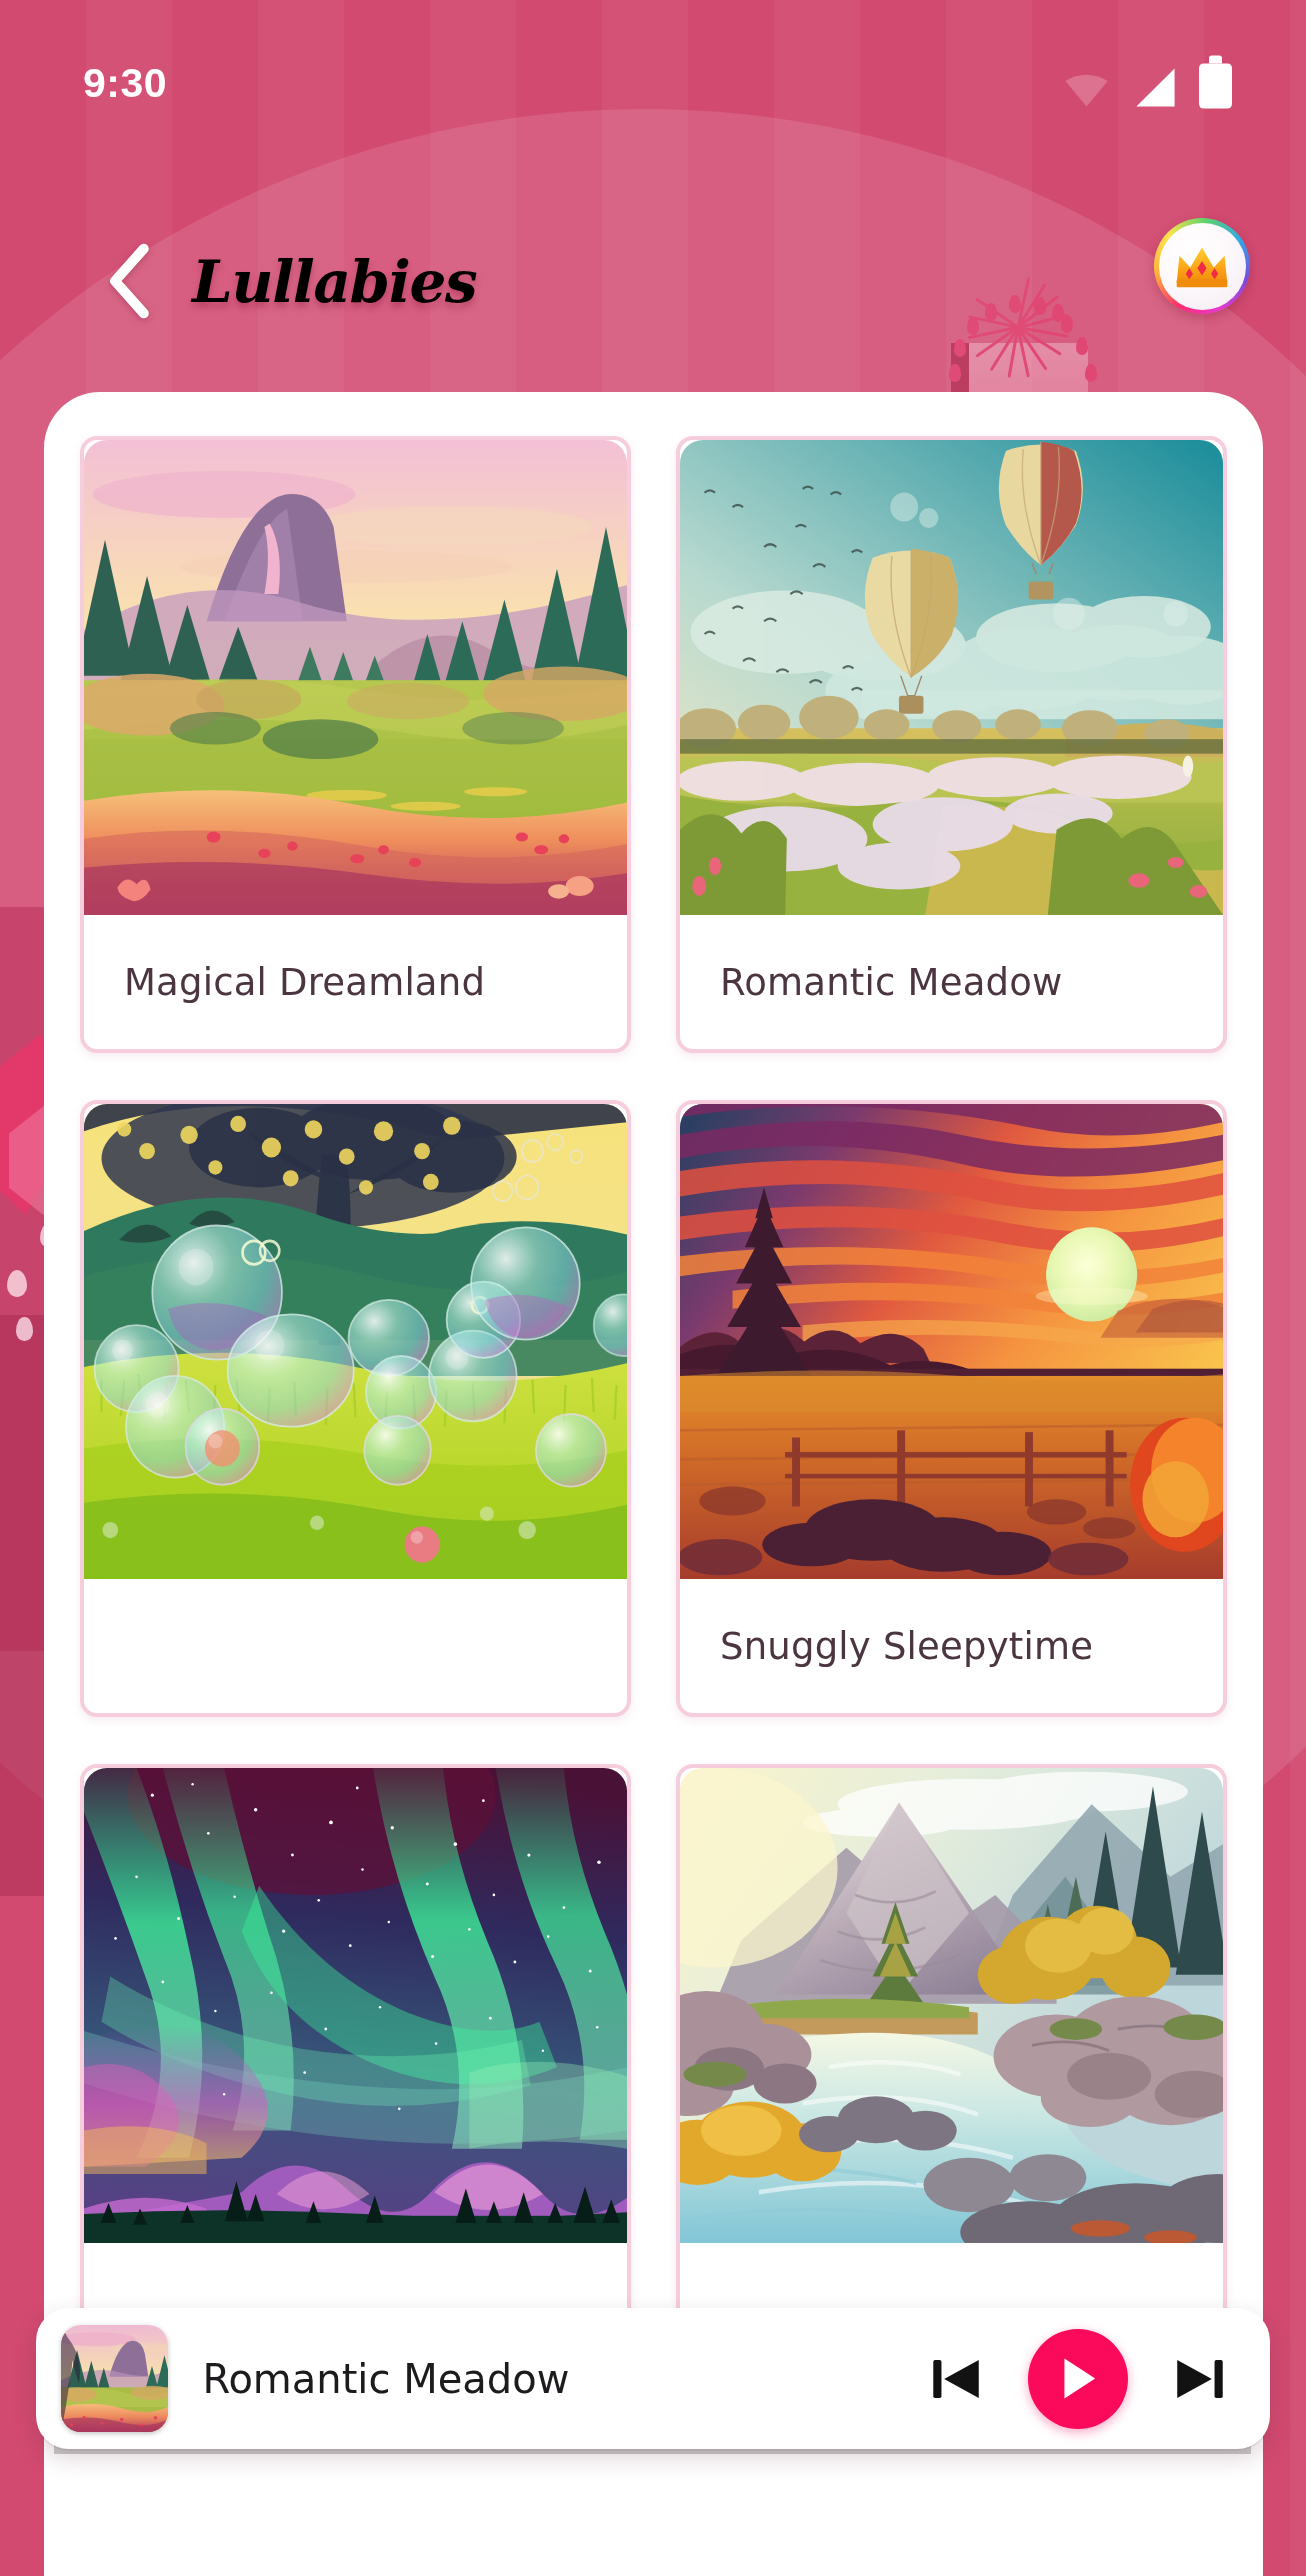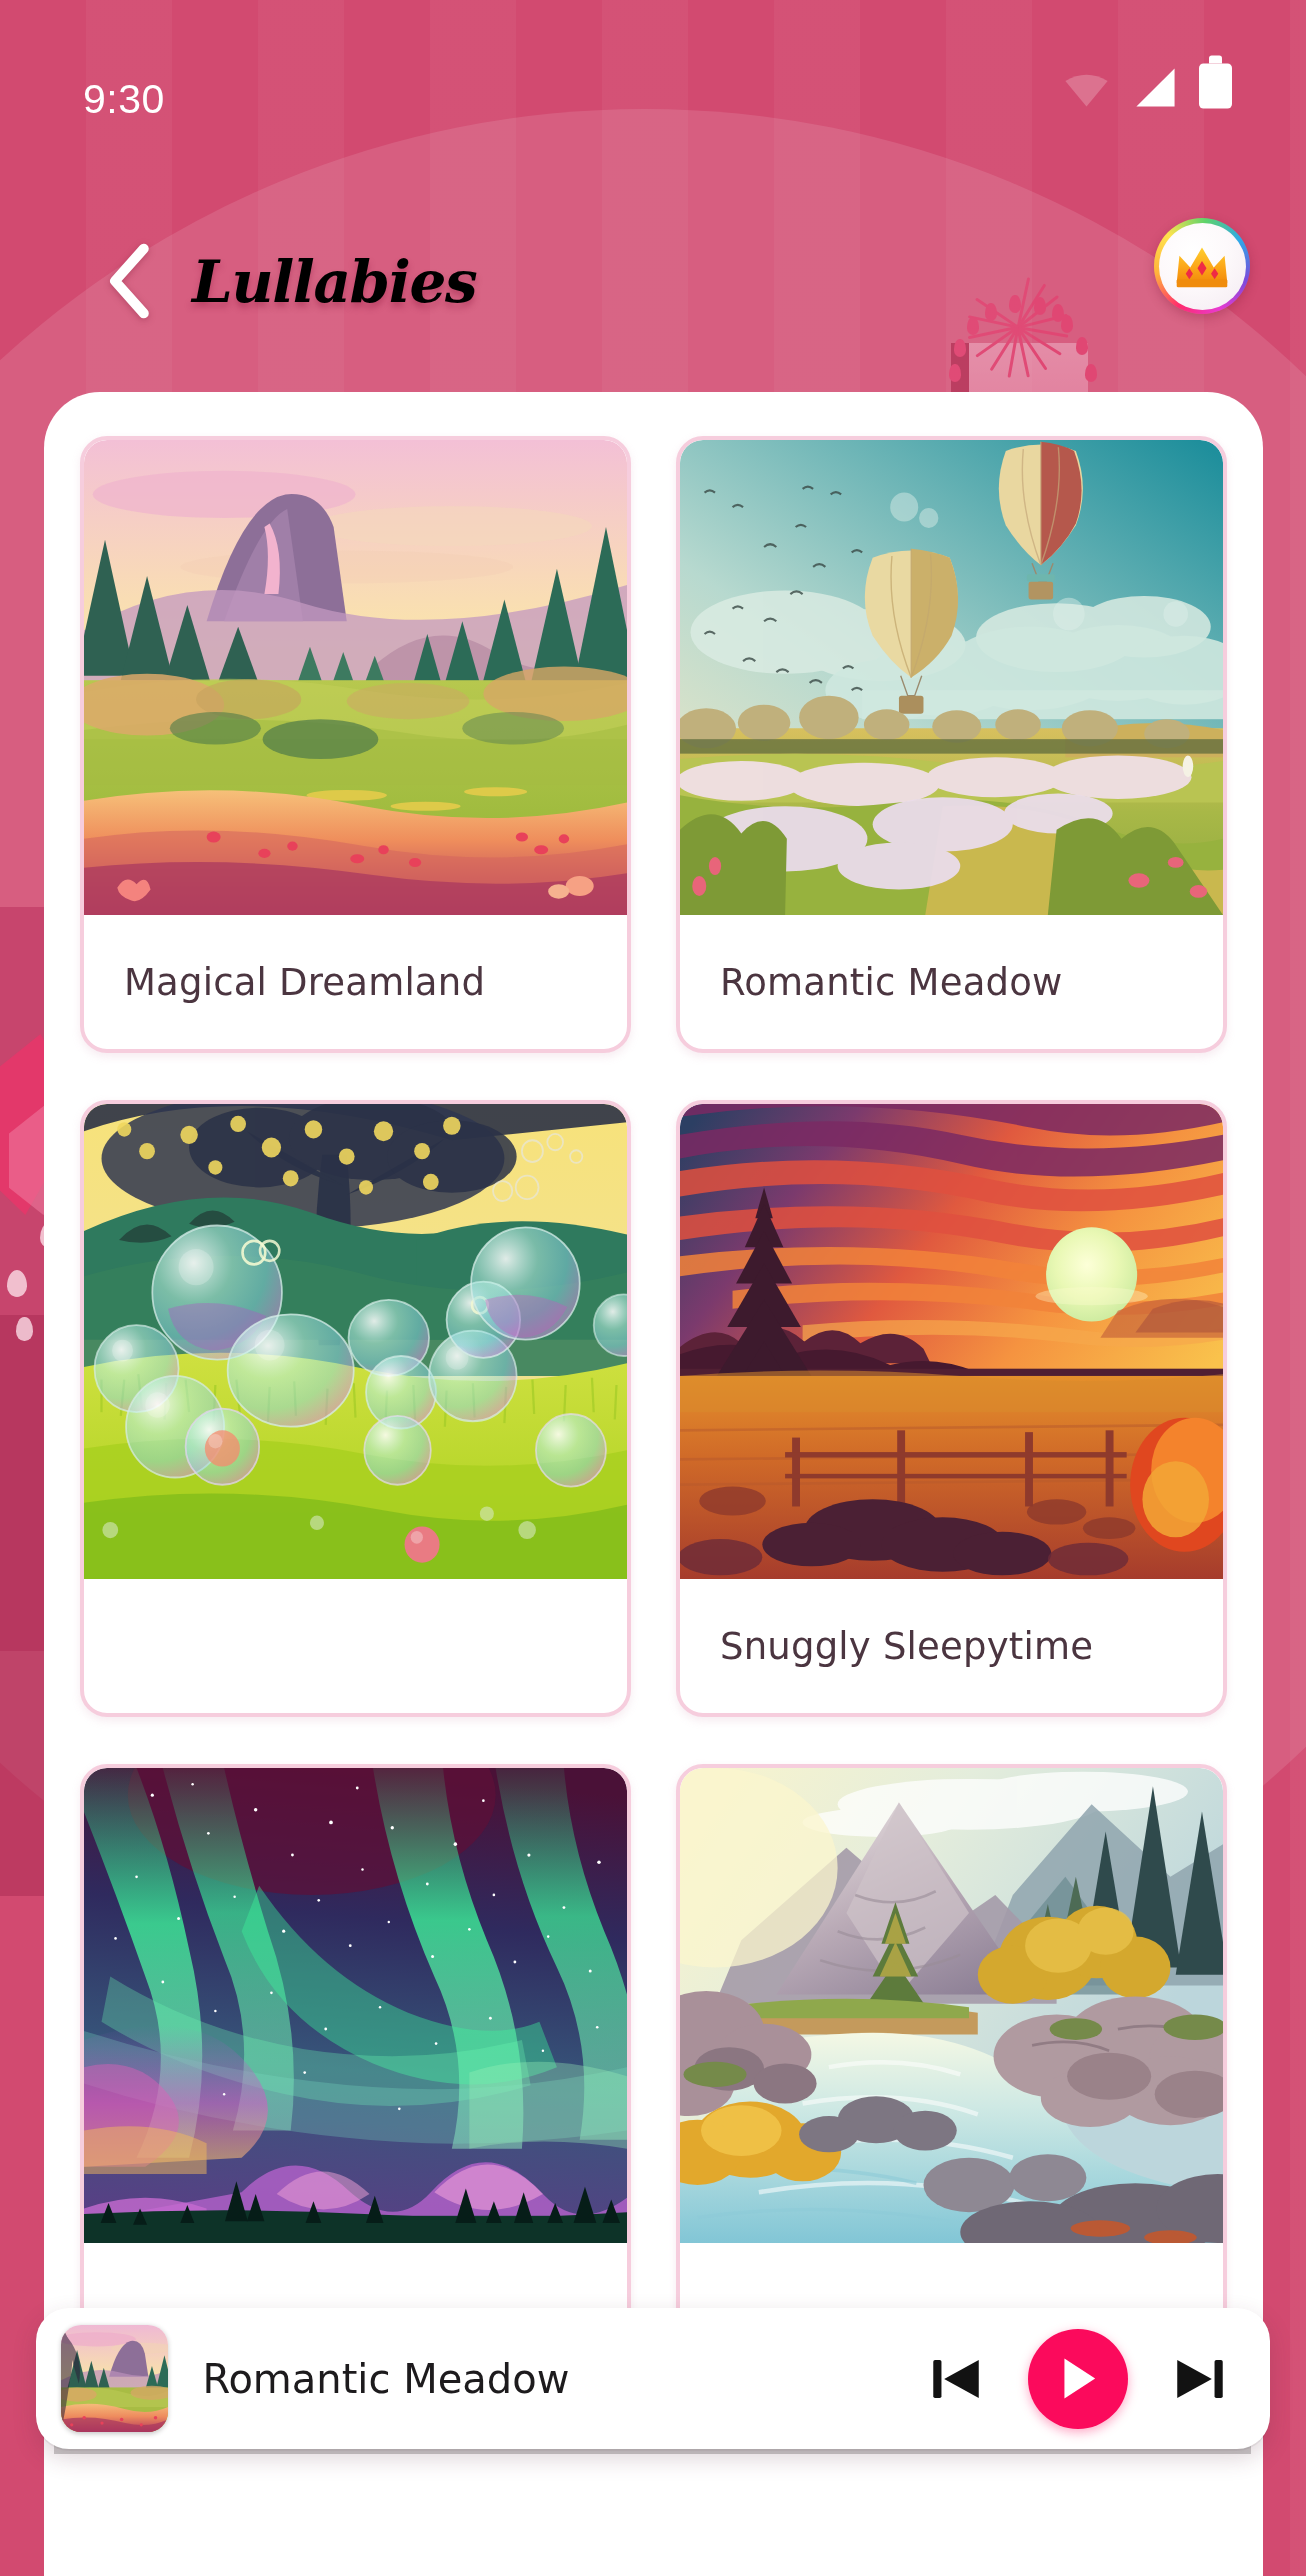--- a/index.html
+++ b/index.html
@@ -34,22 +34,22 @@
   .plant{position:absolute;left:907px;top:299px;width:218px;height:127px;opacity:.55;}
   .plant .pot{position:absolute;left:45px;top:44px;width:136px;height:86px;
     background:linear-gradient(180deg,#f0b3c7,#e896b2);}
   .plant .pot-dark{position:absolute;left:44px;top:44px;width:18px;height:86px;background:#a51f45;}
   .sprig{position:absolute;width:51px;height:2.7px;background:#e8366a;border-radius:1.8px;transform-origin:left center;}
   .bud{position:absolute;width:11.8px;height:18px;background:#e8366a;border-radius:50% 50% 55% 55%/60% 60% 40% 40%;}
 
   
   #statusbar{position:absolute;left:0;top:0;width:1306px;height:136px;z-index:20;}
   #clock{position:absolute;left:83px;top:83px;transform:translateY(-50%);
-    color:#fff;font-size:41px;font-weight:400;letter-spacing:0.5px;
-    font-family:"Liberation Sans",sans-serif;margin-top:16px;}
+    color:#fff;font-size:41px;font-weight:700;letter-spacing:0.5px;
+    font-family:"Liberation Sans",sans-serif;}
   #sysicons{position:absolute;right:74px;top:83px;transform:translateY(-50%);
     display:flex;align-items:flex-end;gap:20px;height:51px;}
   .ic-wifi{width:51px;height:38px;opacity:.22;}
   .ic-signal{width:47px;height:42px;}
   .ic-batt{width:33px;height:53px;position:relative;}
   .ic-batt .body{position:absolute;left:0;bottom:0;width:33px;height:45px;background:#fff;border-radius:4.5px;}
   .ic-batt .tip{position:absolute;left:10px;top:0;width:12.7px;height:8.2px;background:#fff;border-radius:2.7px 2.7px 0 0;}
 
   
   #appheader{position:absolute;left:0;top:231px;width:1306px;height:118px;z-index:22;}
@@ -67,21 +67,21 @@
     background:radial-gradient(circle at 38% 32%,#ffffff 0%,#fdf9fb 45%,#f3eaf1 100%);
     display:flex;align-items:center;justify-content:center;}
 
   
   #content-panel{position:absolute;left:44px;top:392px;width:1219px;height:2184px;
     background:#fff;border-radius:56px 56px 0 0;z-index:10;overflow:hidden;}
 
   #grid{position:absolute;left:0;top:0;width:1219px;padding:44px 36px 0 36px;
     display:grid;grid-template-columns:1fr 1fr;column-gap:45px;row-gap:47px;}
 
-  .card{background:#fff;border:4.5px solid #f6cddd;border-radius:27px;overflow:hidden;
+  .card{background:#fff;border:4.5px solid #f6cddd;border-radius:17px;overflow:hidden;
     box-shadow:0 3.6px 9px rgba(210,150,175,.18);}
   .card-art{width:100%;height:475px;border-radius:23px 23px 0 0;overflow:hidden;position:relative;}
   .card-art svg{display:block;width:100%;height:100%;}
   .card-label{height:134px;display:flex;align-items:center;padding:0 40px;
     color:#4b3540;font-size:37px;font-weight:400;letter-spacing:0.2px;
     white-space:nowrap;font-family:"DejaVu Sans",sans-serif;}
 
   
   #miniplayer{position:absolute;left:36px;top:2308px;width:1234px;height:141px;
     background:#fff;border-radius:33px;z-index:40;

